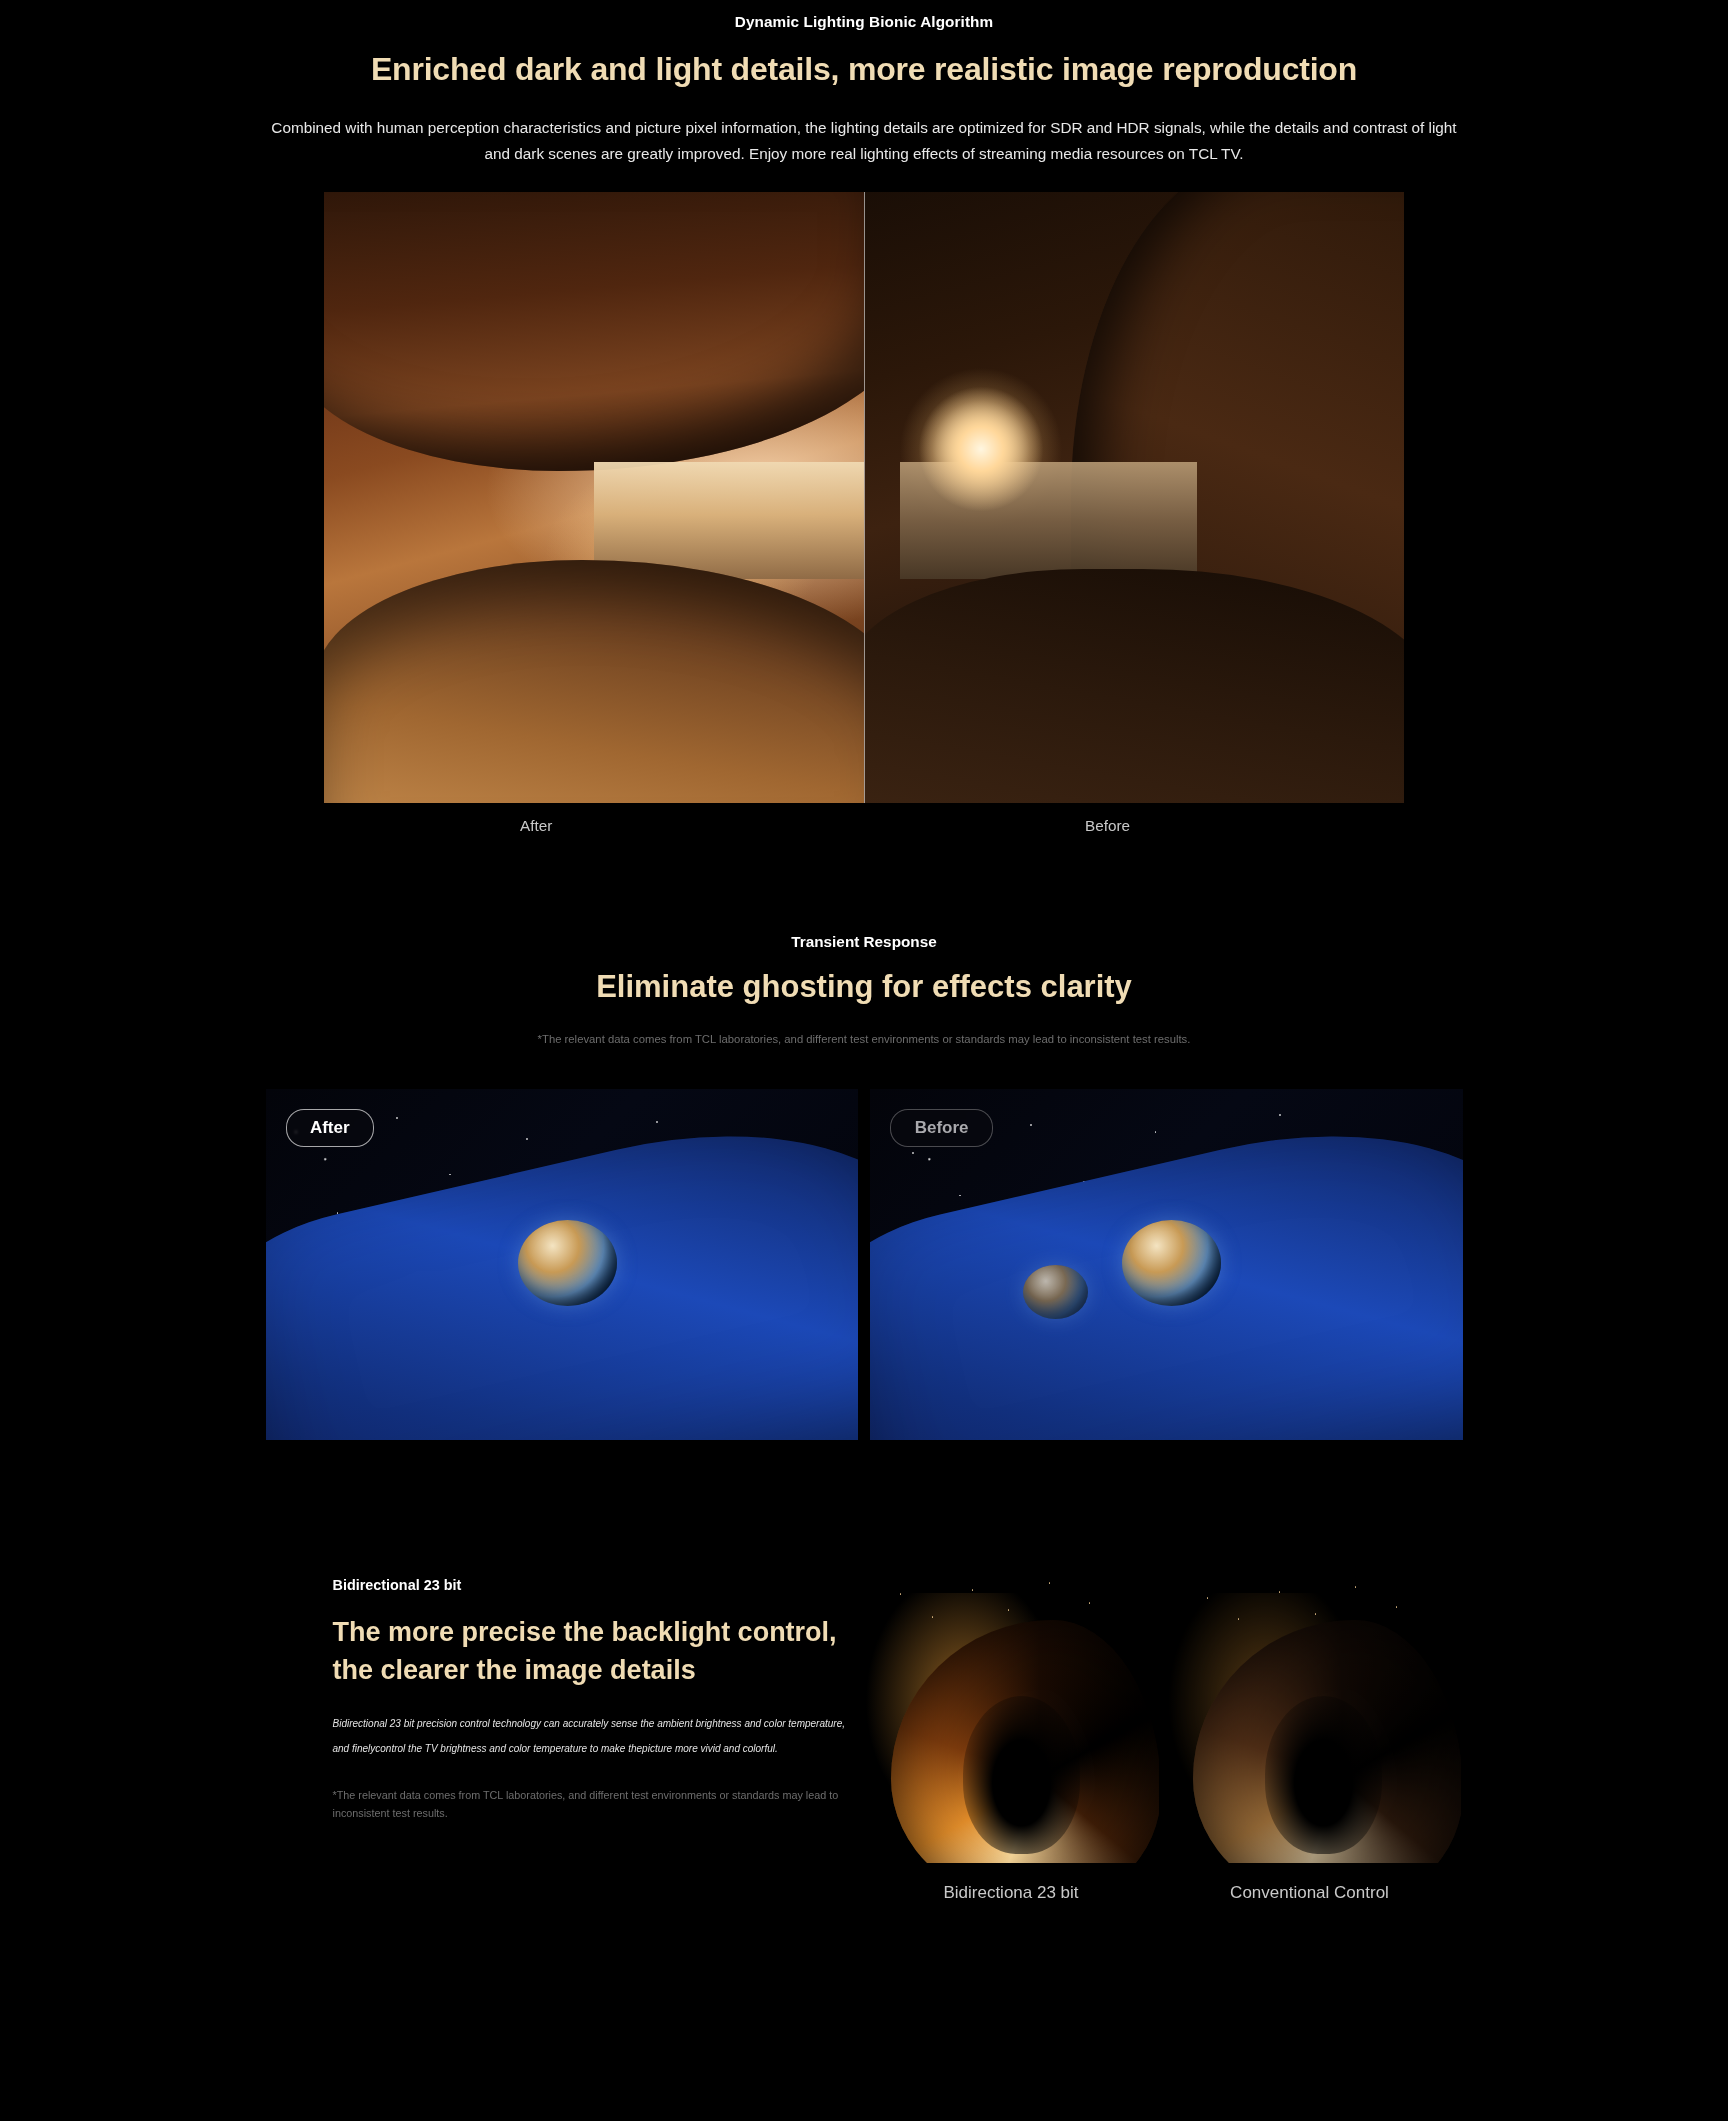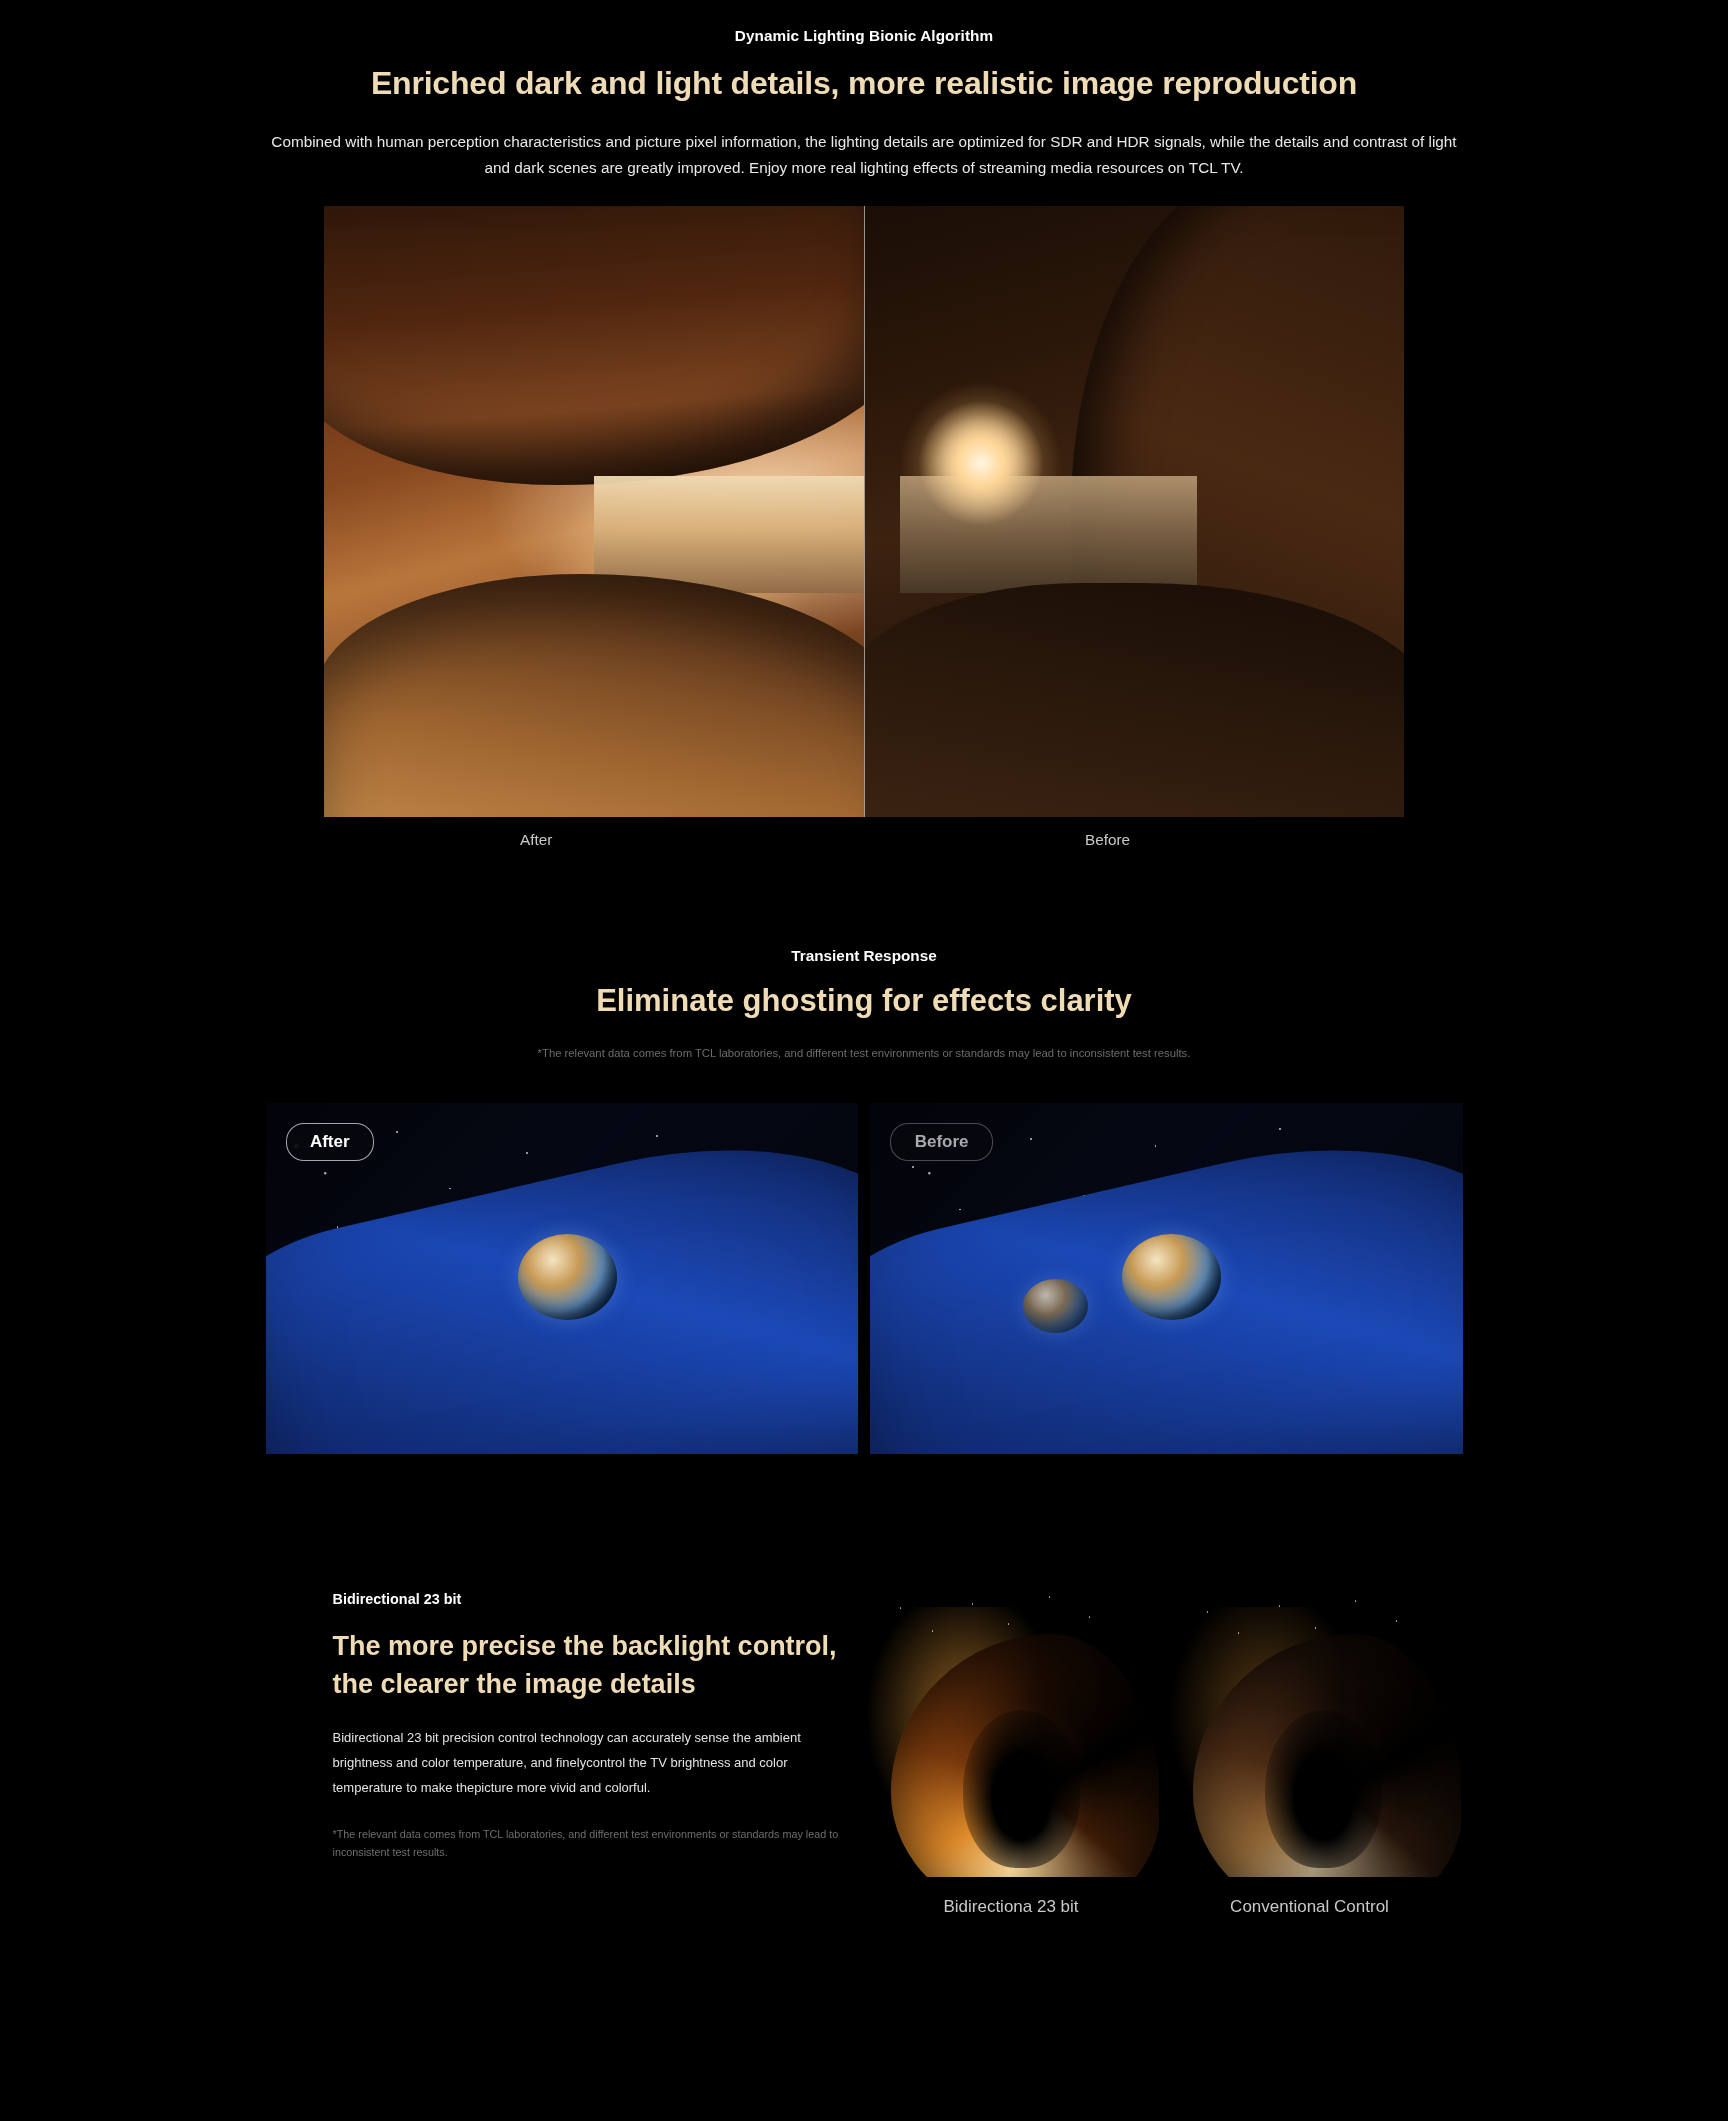--- a/index.html
+++ b/index.html
@@ -12,21 +12,21 @@
   }
   .page {
     width: 1728px;
     min-height: 2122px;
     background: #000000;
     position: relative;
     overflow: hidden;
   }
 
   
-  .section1 { padding-top: 27px; }
+  .section1 { padding-top: 13px; }
   .eyebrow {
     color: #ffffff;
     font-size: 15.3px;
     font-weight: bold;
     text-align: center;
     letter-spacing: 0.1px;
   }
   .headline {
     color: #f0dcb4;
     font-size: 32px;
@@ -186,21 +186,21 @@
     padding-top: 126px;
     width:1197px; margin:0 auto;
     display:flex; justify-content:flex-end; align-items:flex-start;
   }
   .s3-left { width:531px; padding-top:10.8px; }
   .eyebrow3 { color:#ffffff; font-size:14.4px; font-weight:bold; }
   .headline3 {
     color:#f0dcb4; font-size:27px; font-weight:bold; line-height:38px; margin-top:20px;
   }
   .body3 {
-    color:#e3e3e3; font-size:13px; line-height:25px; margin-top:9px; width:518px;
+    color:#e3e3e3; font-size:10px; line-height:25px; margin-top:9px; width:518px;font-style:italic;
   }
   .disclaimer3 {
     color:#6d6d6d; font-size:10.8px; line-height:18px; margin-top:25px; width:527px;
   }
   .s3-right { width:599px; }
   .wave-row { display:flex; gap:7.2px; }
   .wave-panel {
     width:295px; height:297px; position:relative; overflow:hidden;
     background: #000;
   }

